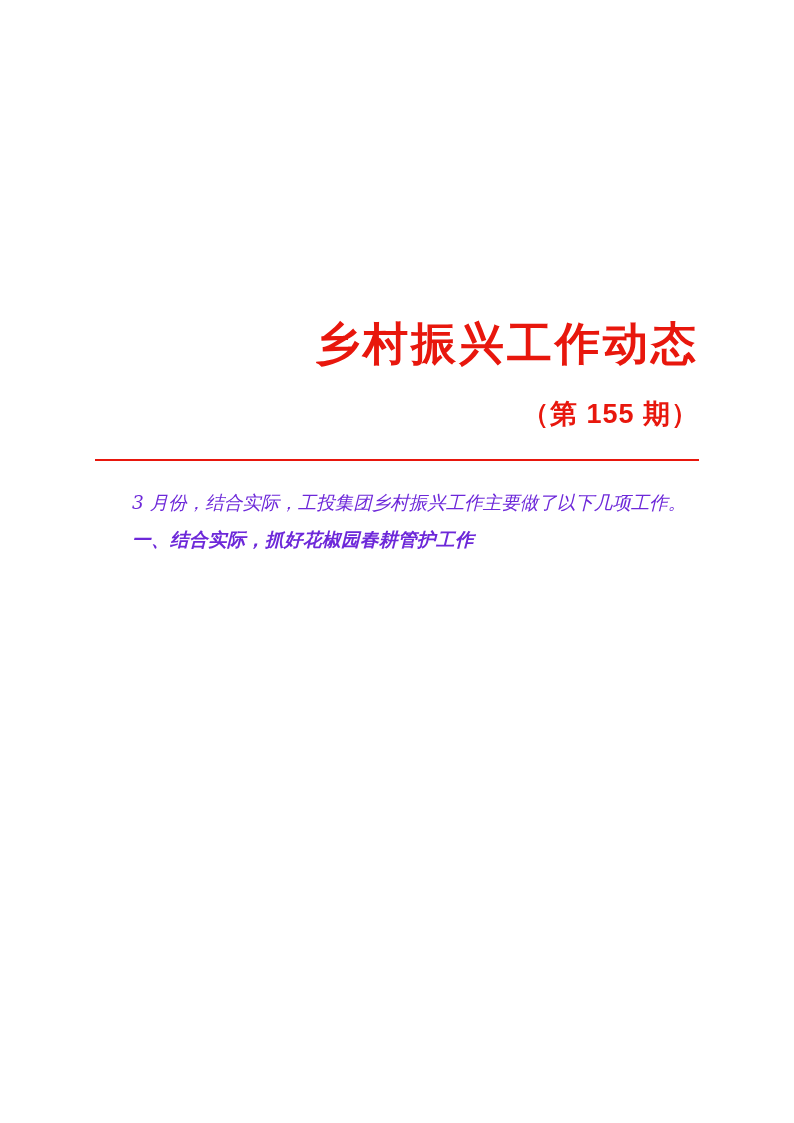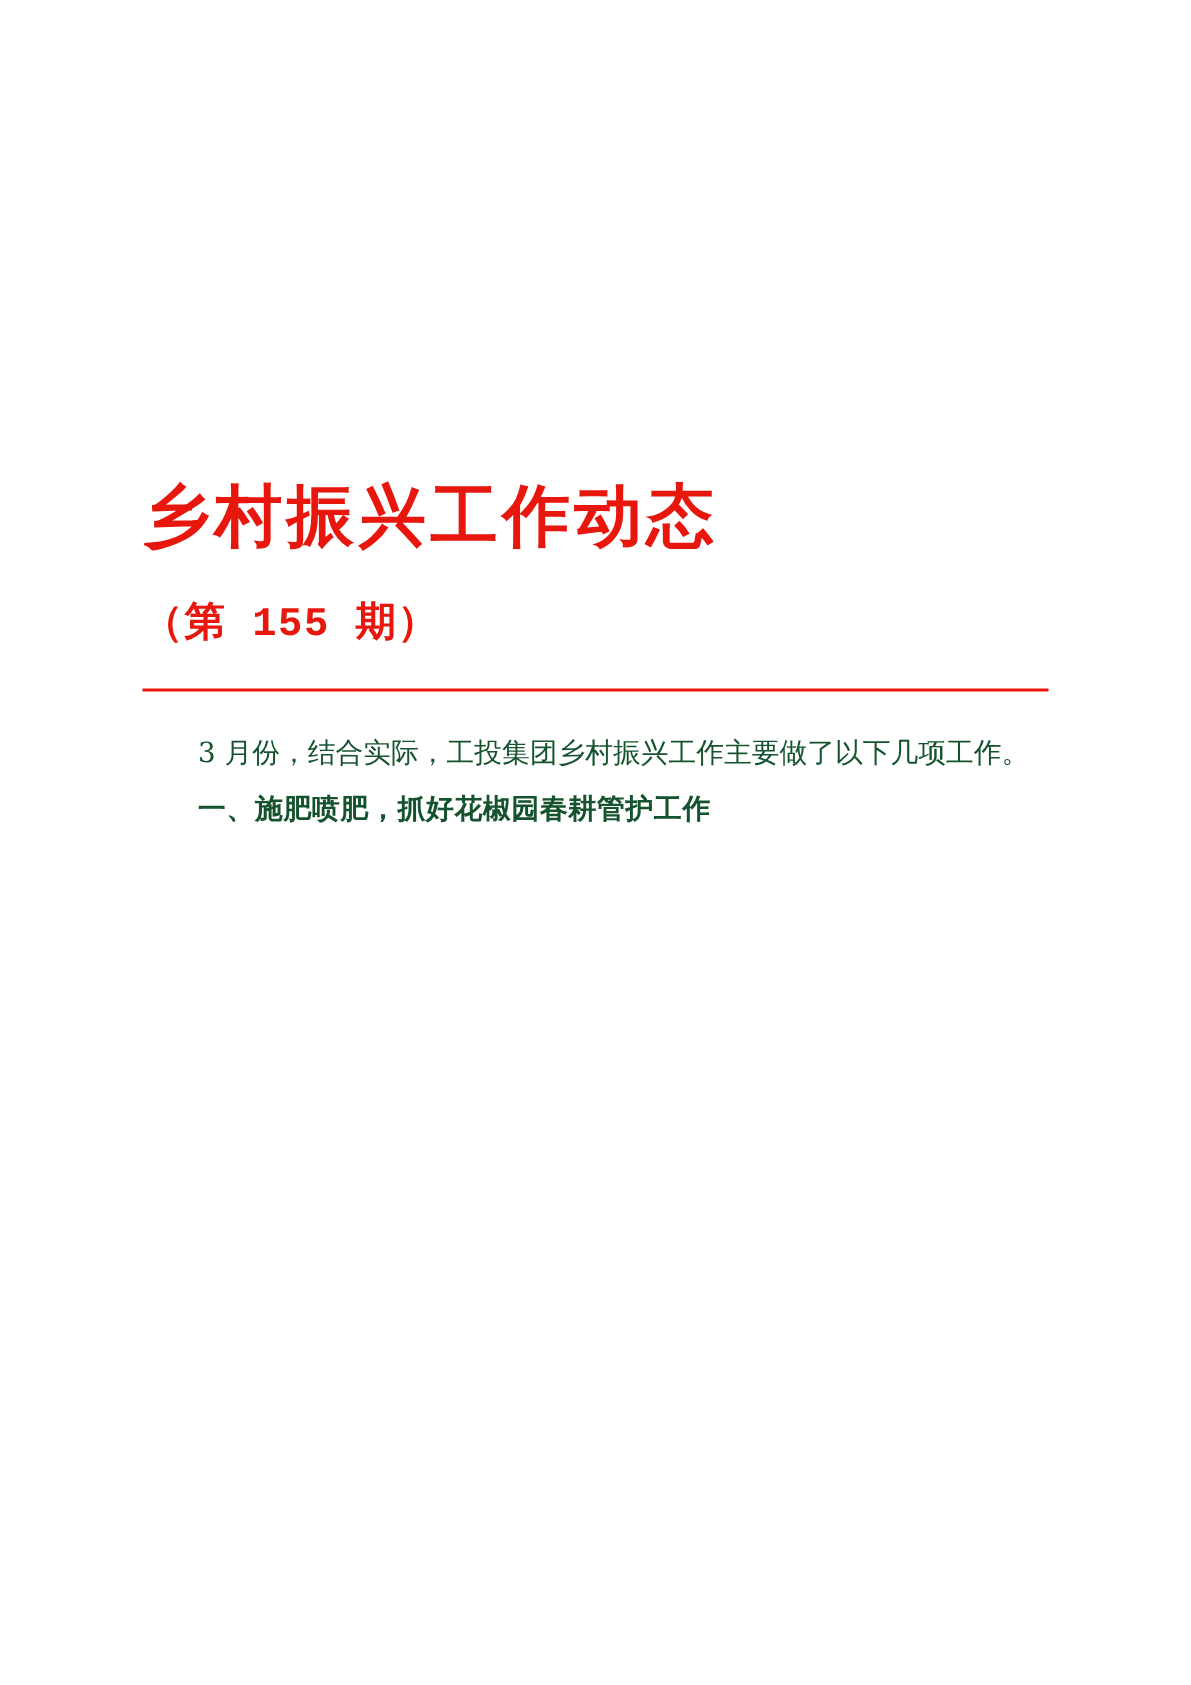--- a/index.html
+++ b/index.html
@@ -15,52 +15,53 @@
   }
   .page {
     position: relative;
     width: 794px;
     height: 1123px;
     box-sizing: border-box;
     padding: 0 95px;
   }
   .masthead {
     padding-top: 318px;
-    text-align: left;
+    text-align: right;
   }
   .masthead-title {
     color: #e8170d;
     font-family: "DejaVu Sans", "Liberation Sans", sans-serif;
     font-weight: 700;
     font-size: 45px;
     letter-spacing: 3px;
     line-height: 1.15;
     margin: 0;
   }
   .masthead-issue {
     color: #e8170d;
-    font-family: Liberation Mono, monospace;
+    font-family: Liberation Sans, sans-serif;
     font-weight: 700;
     font-size: 27px;
     letter-spacing: 1px;
     margin: 26px 0 0 0;
   }
   .rule {
     margin-top: 27px;
     border: 0;
     border-top: 2px solid #e8170d;
     width: 100%;
   }
   .body-text {
     margin-top: 23px;
-    color: #14532d;
+    color: #6d28d9;
     font-size: 18.5px;
     line-height: 2.03;
     text-align: justify;
     text-justify: inter-ideograph;
+    font-style: italic;
   }
   .para {
     margin: 0;
     text-indent: 2em;
   }
   .heading {
     margin: 0;
     text-indent: 2em;
     font-family: "DejaVu Sans", "Liberation Sans", sans-serif;
     font-weight: 700;
@@ -75,16 +76,16 @@
 
   <div class="masthead">
     <h1 class="masthead-title">乡村振兴工作动态</h1>
     <div class="masthead-issue">（第 155 期）</div>
   </div>
 
   <hr class="rule">
 
   <div class="body-text">
     <p class="para">3 月份，结合实际，工投集团乡村振兴工作主要做了以下几项工作。</p>
-    <p class="heading">一、施肥喷肥，抓好花椒园春耕管护工作</p>
+    <p class="heading">一、结合实际，抓好花椒园春耕管护工作</p>
   </div>
 
 </div>
 
 </body></html>

